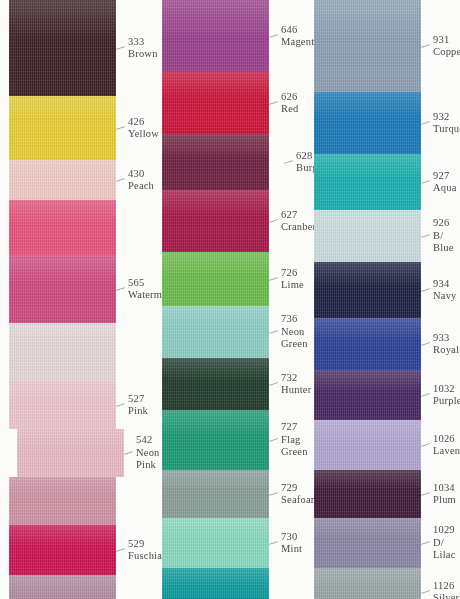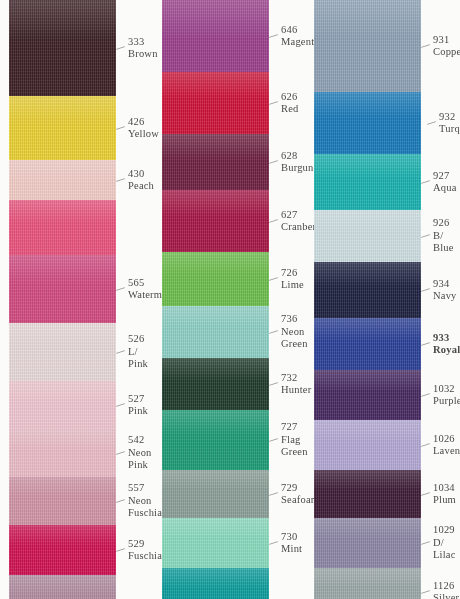--- a/index.html
+++ b/index.html
@@ -184,43 +184,38 @@
       <div class="swatch-row" style="height: 58px;">
         <div class="swatch" style="background: rgb(231, 216, 216); height: 58px;">
           <div class="pink-edge">
             <svg xmlns="http://www.w3.org/2000/svg" width="117" height="9" viewBox="0 0 117 9" preserveAspectRatio="none" style="display:block;width:100%;height:100%">
               <path d="M 0 9 L 4.5 0 L 9 9 L 13.5 0 L 18 9 L 22.5 0 L 27 9 L 31.5 0 L 36 9 L 40.5 0 L 45 9 L 49.5 0 L 54 9 L 58.5 0 L 63 9 L 67.5 0 L 72 9 L 76.5 0 L 81 9 L 85.5 0 L 90 9 L 94.5 0 L 99 9 L 103.5 0 L 108 9 L 112.5 0 L 117 9 L 117 9 Z" fill="#e7d8d8"></path>
             </svg>
           </div>
           <div class="sheen"></div>
           <div class="weave"></div>
         </div>
-        <div class="label">
-          <span class="tick"></span>
-          <span class="code">526</span>
-          <span class="name">L/ Pink</span>
-        </div>
       </div>
       <div class="swatch-row" style="height: 48px;">
         <div class="swatch" style="background: rgb(238, 198, 207); height: 48px;">
           <div class="pink-edge">
             <svg xmlns="http://www.w3.org/2000/svg" width="117" height="9" viewBox="0 0 117 9" preserveAspectRatio="none" style="display:block;width:100%;height:100%">
               <path d="M 0 9 L 4.5 0 L 9 9 L 13.5 0 L 18 9 L 22.5 0 L 27 9 L 31.5 0 L 36 9 L 40.5 0 L 45 9 L 49.5 0 L 54 9 L 58.5 0 L 63 9 L 67.5 0 L 72 9 L 76.5 0 L 81 9 L 85.5 0 L 90 9 L 94.5 0 L 99 9 L 103.5 0 L 108 9 L 112.5 0 L 117 9 L 117 9 Z" fill="#eec6cf"></path>
             </svg>
           </div>
           <div class="sheen"></div>
           <div class="weave"></div>
         </div>
         <div class="label">
           <span class="tick"></span>
           <span class="code">527</span>
           <span class="name">Pink</span>
         </div>
       </div>
-      <div class="swatch-row" style="height: 48px;">
+      <div class="swatch-row" style="height: 48px; padding-left: 8px;">
         <div class="swatch" style="background: rgb(233, 188, 198); height: 48px;">
           <div class="pink-edge">
             <svg xmlns="http://www.w3.org/2000/svg" width="117" height="9" viewBox="0 0 117 9" preserveAspectRatio="none" style="display:block;width:100%;height:100%">
               <path d="M 0 9 L 4.5 0 L 9 9 L 13.5 0 L 18 9 L 22.5 0 L 27 9 L 31.5 0 L 36 9 L 40.5 0 L 45 9 L 49.5 0 L 54 9 L 58.5 0 L 63 9 L 67.5 0 L 72 9 L 76.5 0 L 81 9 L 85.5 0 L 90 9 L 94.5 0 L 99 9 L 103.5 0 L 108 9 L 112.5 0 L 117 9 L 117 9 Z" fill="#e9bcc6"></path>
             </svg>
           </div>
           <div class="sheen"></div>
           <div class="weave"></div>
         </div>
         <div class="label">
@@ -231,25 +226,20 @@
       </div>
       <div class="swatch-row" style="height: 48px;">
         <div class="swatch" style="background: rgb(207, 148, 166); height: 48px;">
           <div class="pink-edge">
             <svg xmlns="http://www.w3.org/2000/svg" width="117" height="9" viewBox="0 0 117 9" preserveAspectRatio="none" style="display:block;width:100%;height:100%">
               <path d="M 0 9 L 4.5 0 L 9 9 L 13.5 0 L 18 9 L 22.5 0 L 27 9 L 31.5 0 L 36 9 L 40.5 0 L 45 9 L 49.5 0 L 54 9 L 58.5 0 L 63 9 L 67.5 0 L 72 9 L 76.5 0 L 81 9 L 85.5 0 L 90 9 L 94.5 0 L 99 9 L 103.5 0 L 108 9 L 112.5 0 L 117 9 L 117 9 Z" fill="#cf94a6"></path>
             </svg>
           </div>
           <div class="sheen"></div>
           <div class="weave"></div>
-        </div>
-        <div class="label">
-          <span class="tick"></span>
-          <span class="code">557</span>
-          <span class="name">Neon Fuschia</span>
         </div>
       </div>
       <div class="swatch-row" style="height: 50px;">
         <div class="swatch" style="background: rgb(205, 18, 81); height: 50px;">
           <div class="pink-edge">
             <svg xmlns="http://www.w3.org/2000/svg" width="117" height="9" viewBox="0 0 117 9" preserveAspectRatio="none" style="display:block;width:100%;height:100%">
               <path d="M 0 9 L 4.5 0 L 9 9 L 13.5 0 L 18 9 L 22.5 0 L 27 9 L 31.5 0 L 36 9 L 40.5 0 L 45 9 L 49.5 0 L 54 9 L 58.5 0 L 63 9 L 67.5 0 L 72 9 L 76.5 0 L 81 9 L 85.5 0 L 90 9 L 94.5 0 L 99 9 L 103.5 0 L 108 9 L 112.5 0 L 117 9 L 117 9 Z" fill="#cd1251"></path>
             </svg>
           </div>
           <div class="sheen"></div>
@@ -300,21 +290,21 @@
           </div>
           <div class="sheen"></div>
           <div class="weave"></div>
         </div>
         <div class="label">
           <span class="tick"></span>
           <span class="code">626</span>
           <span class="name">Red</span>
         </div>
       </div>
-      <div class="swatch-row" style="height: 56px;">
+      <div class="swatch-row" style="height: 56px; gap: 15px;">
         <div class="swatch" style="background: rgb(109, 32, 64); height: 56px;">
           <div class="pink-edge">
             <svg xmlns="http://www.w3.org/2000/svg" width="117" height="9" viewBox="0 0 117 9" preserveAspectRatio="none" style="display:block;width:100%;height:100%">
               <path d="M 0 9 L 4.5 0 L 9 9 L 13.5 0 L 18 9 L 22.5 0 L 27 9 L 31.5 0 L 36 9 L 40.5 0 L 45 9 L 49.5 0 L 54 9 L 58.5 0 L 63 9 L 67.5 0 L 72 9 L 76.5 0 L 81 9 L 85.5 0 L 90 9 L 94.5 0 L 99 9 L 103.5 0 L 108 9 L 112.5 0 L 117 9 L 117 9 Z" fill="#6d2040"></path>
             </svg>
           </div>
           <div class="sheen"></div>
           <div class="weave"></div>
         </div>
         <div class="label">
@@ -458,21 +448,21 @@
           </div>
           <div class="sheen"></div>
           <div class="weave"></div>
         </div>
         <div class="label">
           <span class="tick"></span>
           <span class="code">931</span>
           <span class="name">Coppen</span>
         </div>
       </div>
-      <div class="swatch-row" style="height: 77px; gap: 6px;">
+      <div class="swatch-row" style="height: 77px;">
         <div class="swatch" style="background: rgb(24, 121, 184); height: 62px;">
           <div class="pink-edge">
             <svg xmlns="http://www.w3.org/2000/svg" width="117" height="9" viewBox="0 0 117 9" preserveAspectRatio="none" style="display:block;width:100%;height:100%">
               <path d="M 0 9 L 4.5 0 L 9 9 L 13.5 0 L 18 9 L 22.5 0 L 27 9 L 31.5 0 L 36 9 L 40.5 0 L 45 9 L 49.5 0 L 54 9 L 58.5 0 L 63 9 L 67.5 0 L 72 9 L 76.5 0 L 81 9 L 85.5 0 L 90 9 L 94.5 0 L 99 9 L 103.5 0 L 108 9 L 112.5 0 L 117 9 L 117 9 Z" fill="#1879b8"></path>
             </svg>
           </div>
           <div class="sheen"></div>
           <div class="weave"></div>
         </div>
         <div class="label">
@@ -522,21 +512,21 @@
           </div>
           <div class="sheen"></div>
           <div class="weave"></div>
         </div>
         <div class="label">
           <span class="tick"></span>
           <span class="code">934</span>
           <span class="name">Navy</span>
         </div>
       </div>
-      <div class="swatch-row" style="height: 52px; font-weight: bold;">
+      <div class="swatch-row" style="height: 52px;">
         <div class="swatch" style="background: rgb(42, 63, 150); height: 52px;">
           <div class="pink-edge">
             <svg xmlns="http://www.w3.org/2000/svg" width="117" height="9" viewBox="0 0 117 9" preserveAspectRatio="none" style="display:block;width:100%;height:100%">
               <path d="M 0 9 L 4.5 0 L 9 9 L 13.5 0 L 18 9 L 22.5 0 L 27 9 L 31.5 0 L 36 9 L 40.5 0 L 45 9 L 49.5 0 L 54 9 L 58.5 0 L 63 9 L 67.5 0 L 72 9 L 76.5 0 L 81 9 L 85.5 0 L 90 9 L 94.5 0 L 99 9 L 103.5 0 L 108 9 L 112.5 0 L 117 9 L 117 9 Z" fill="#2a3f96"></path>
             </svg>
           </div>
           <div class="sheen"></div>
           <div class="weave"></div>
         </div>
         <div class="label">

